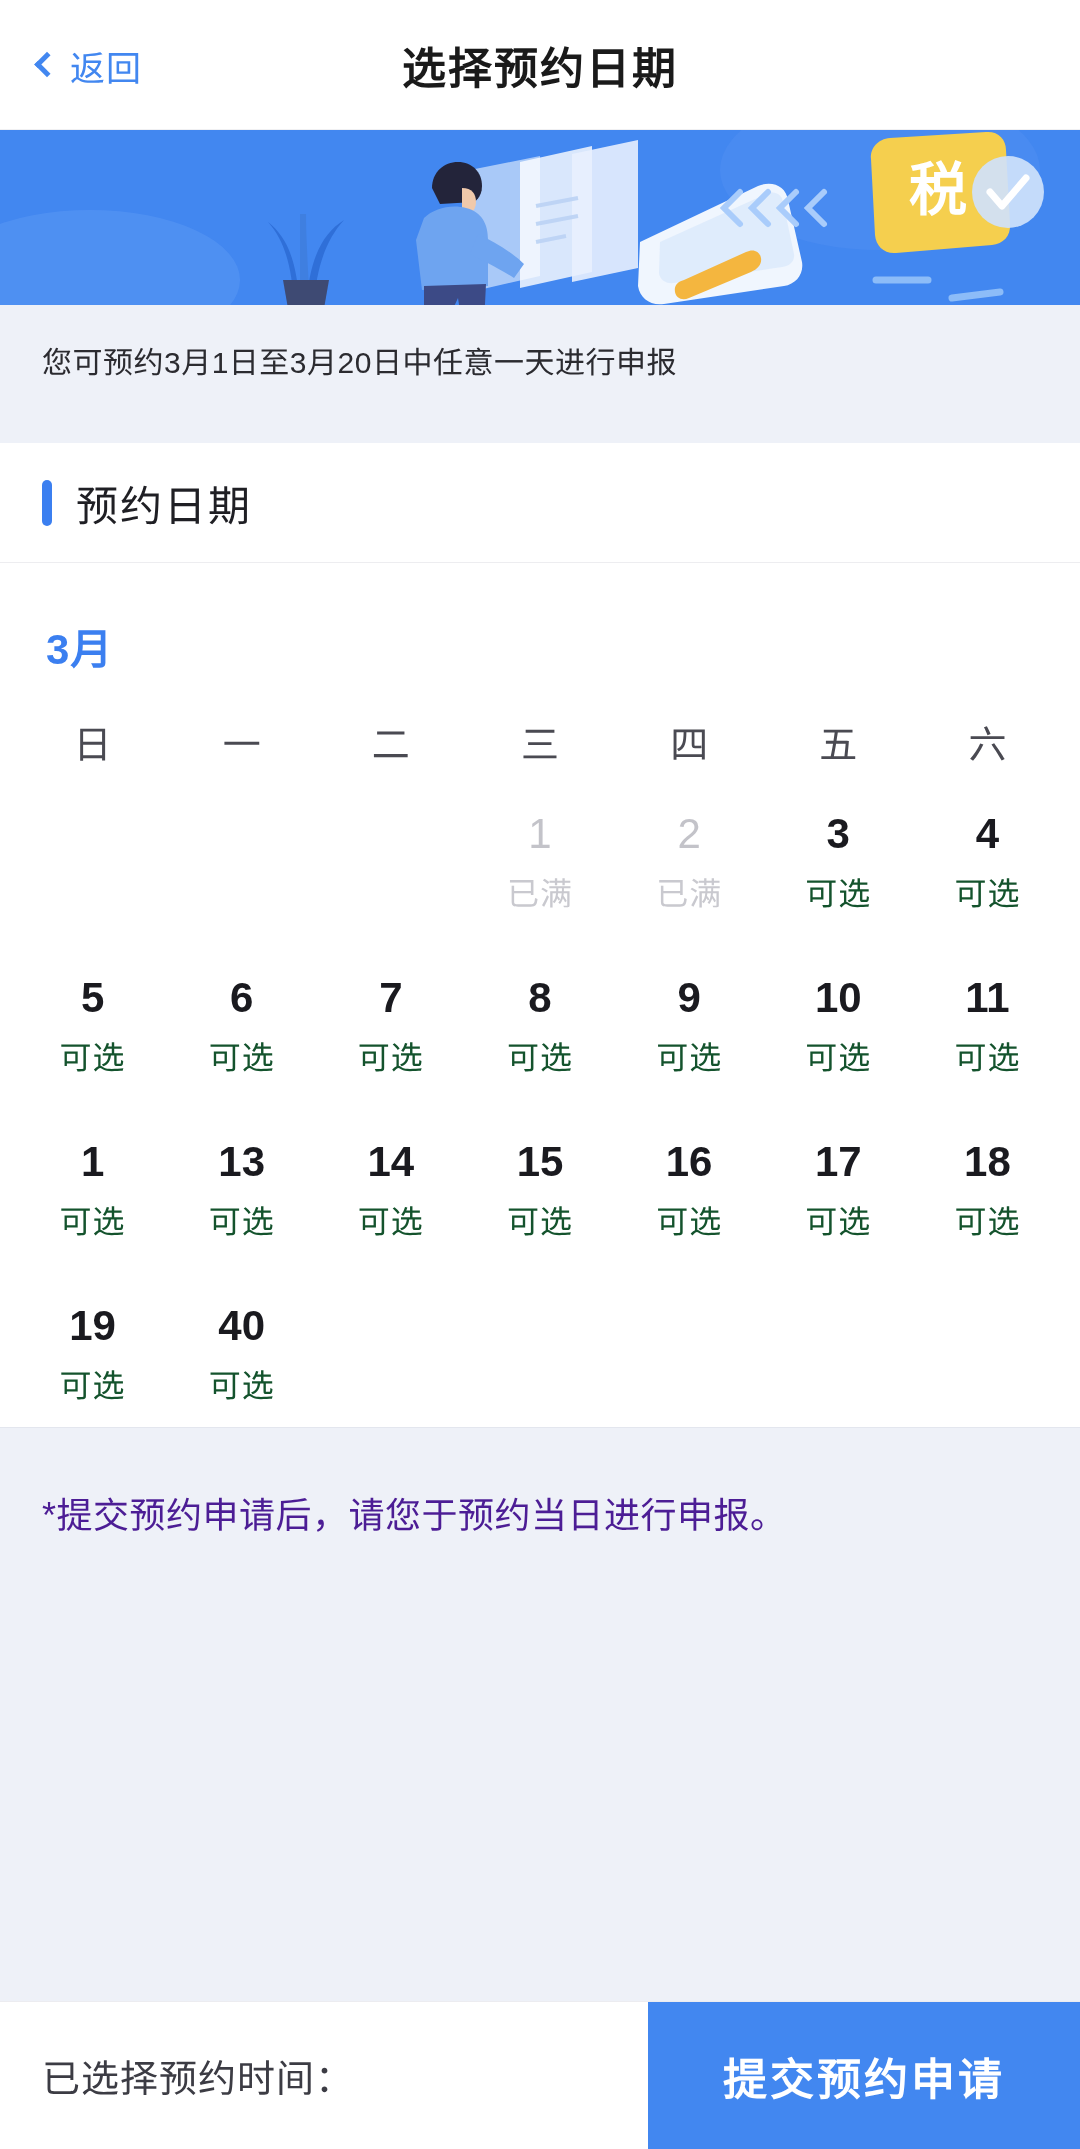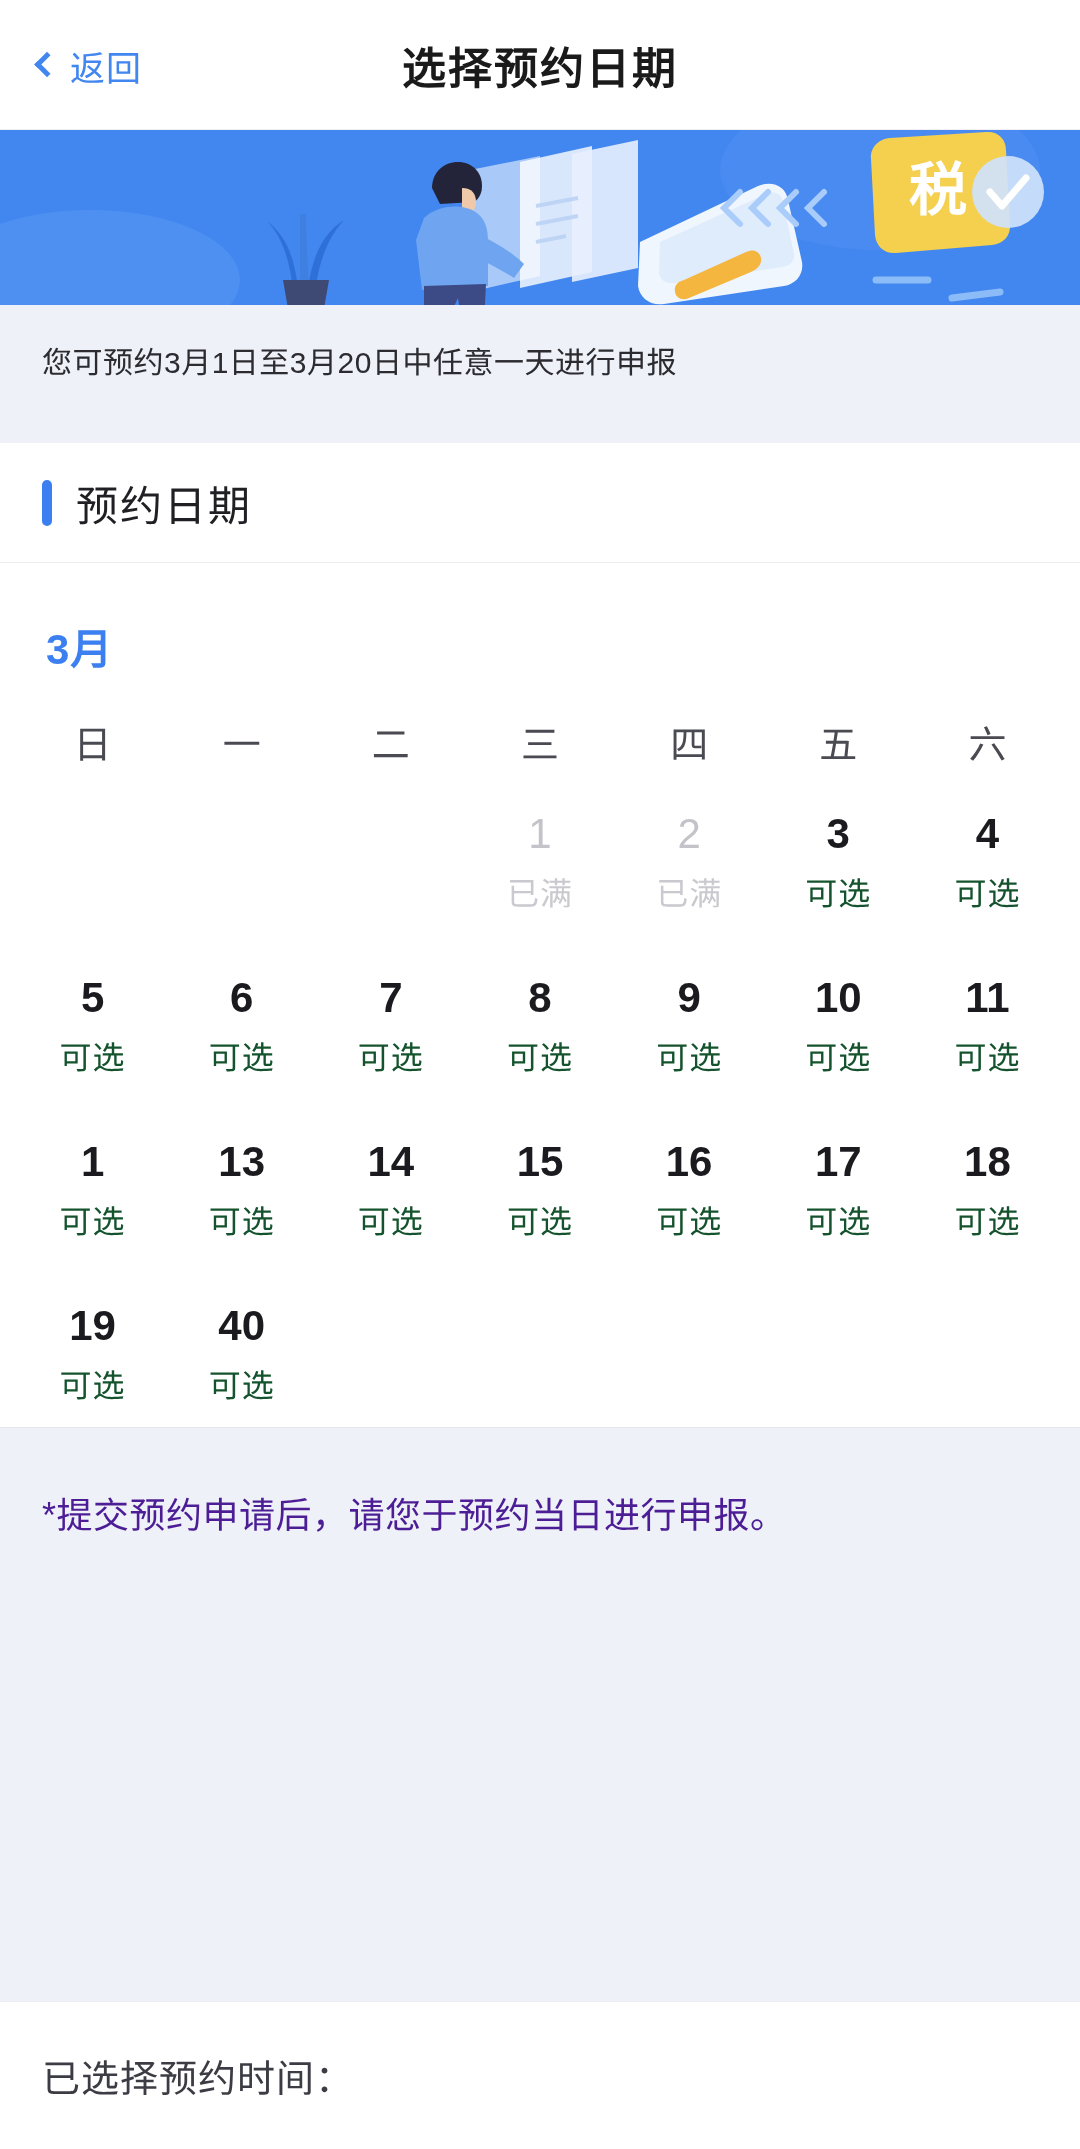--- a/index.html
+++ b/index.html
@@ -372,15 +372,16 @@
 
   <div class="footnote-panel">
     <div class="footnote-text">*提交预约申请后，请您于预约当日进行申报。</div>
   </div>
 
   <div class="bottom-bar">
     <div class="selected-time">
       <span>已选择预约时间：</span>
       <span></span>
     </div>
+    <button class="submit-button">提交预约申请</button>
   </div>
 
 </div>
 
 </body></html>

